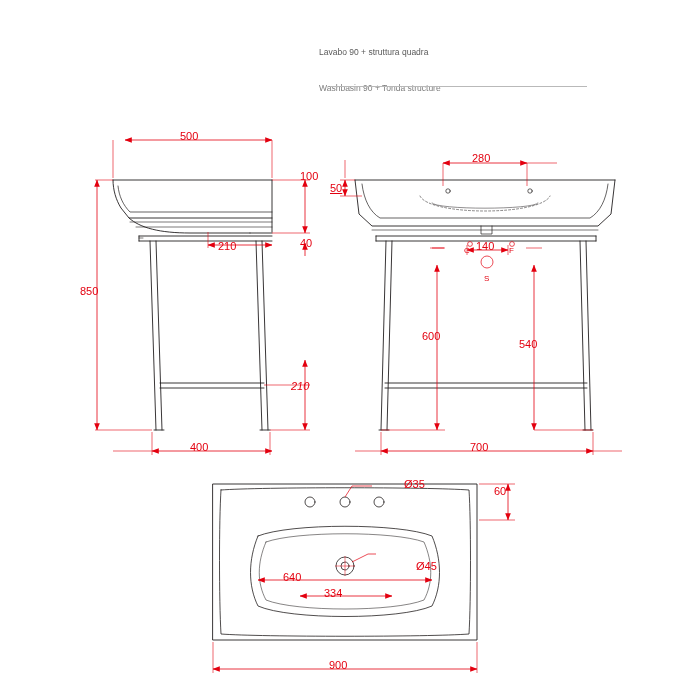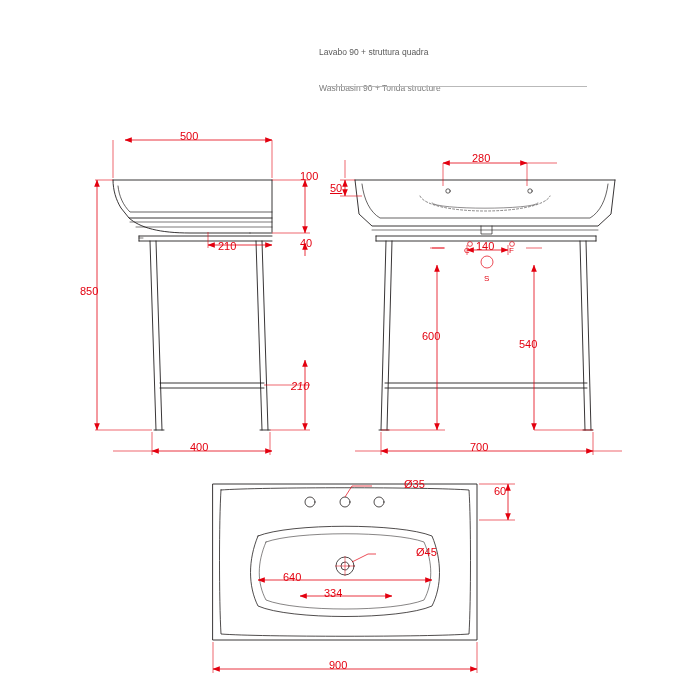--- a/index.html
+++ b/index.html
@@ -276,19 +276,19 @@
   <div class="dim-label" style="left:476px; top:240px;">140</div>
   <div class="dim-label" style="left:422px; top:330px;">600</div>
   <div class="dim-label" style="left:519px; top:338px;">540</div>
   <div class="dim-label" style="left:470px; top:441px;">700</div>
 
   <div class="small-label" style="left:464px; top:246px;">C</div>
   <div class="small-label" style="left:509px; top:246px;">F</div>
   <div class="small-label" style="left:484px; top:274px;">S</div>
 
   <div class="dim-label" style="left:372px; top:478px;padding-left:32px;">Ø35</div>
-  <div class="dim-label" style="left:376px; top:546px;padding-left:40px;">Ø45</div>
+  <div class="dim-label" style="left:376px; top:560px;padding-left:40px;">Ø45</div>
   <div class="dim-label" style="left:283px; top:571px;">640</div>
   <div class="dim-label" style="left:324px; top:587px;">334</div>
   <div class="dim-label" style="left:329px; top:659px;">900</div>
   <div class="dim-label" style="left:494px; top:485px;">60</div>
 
 </div>
 
 </body></html>

